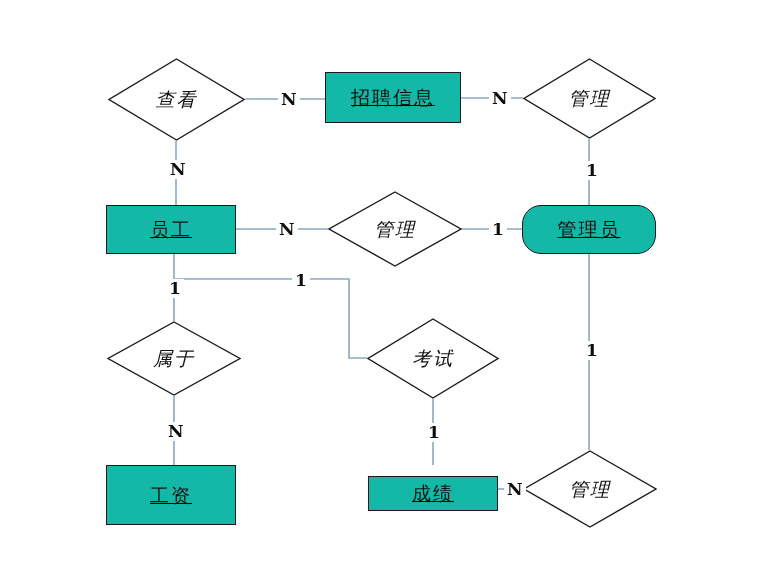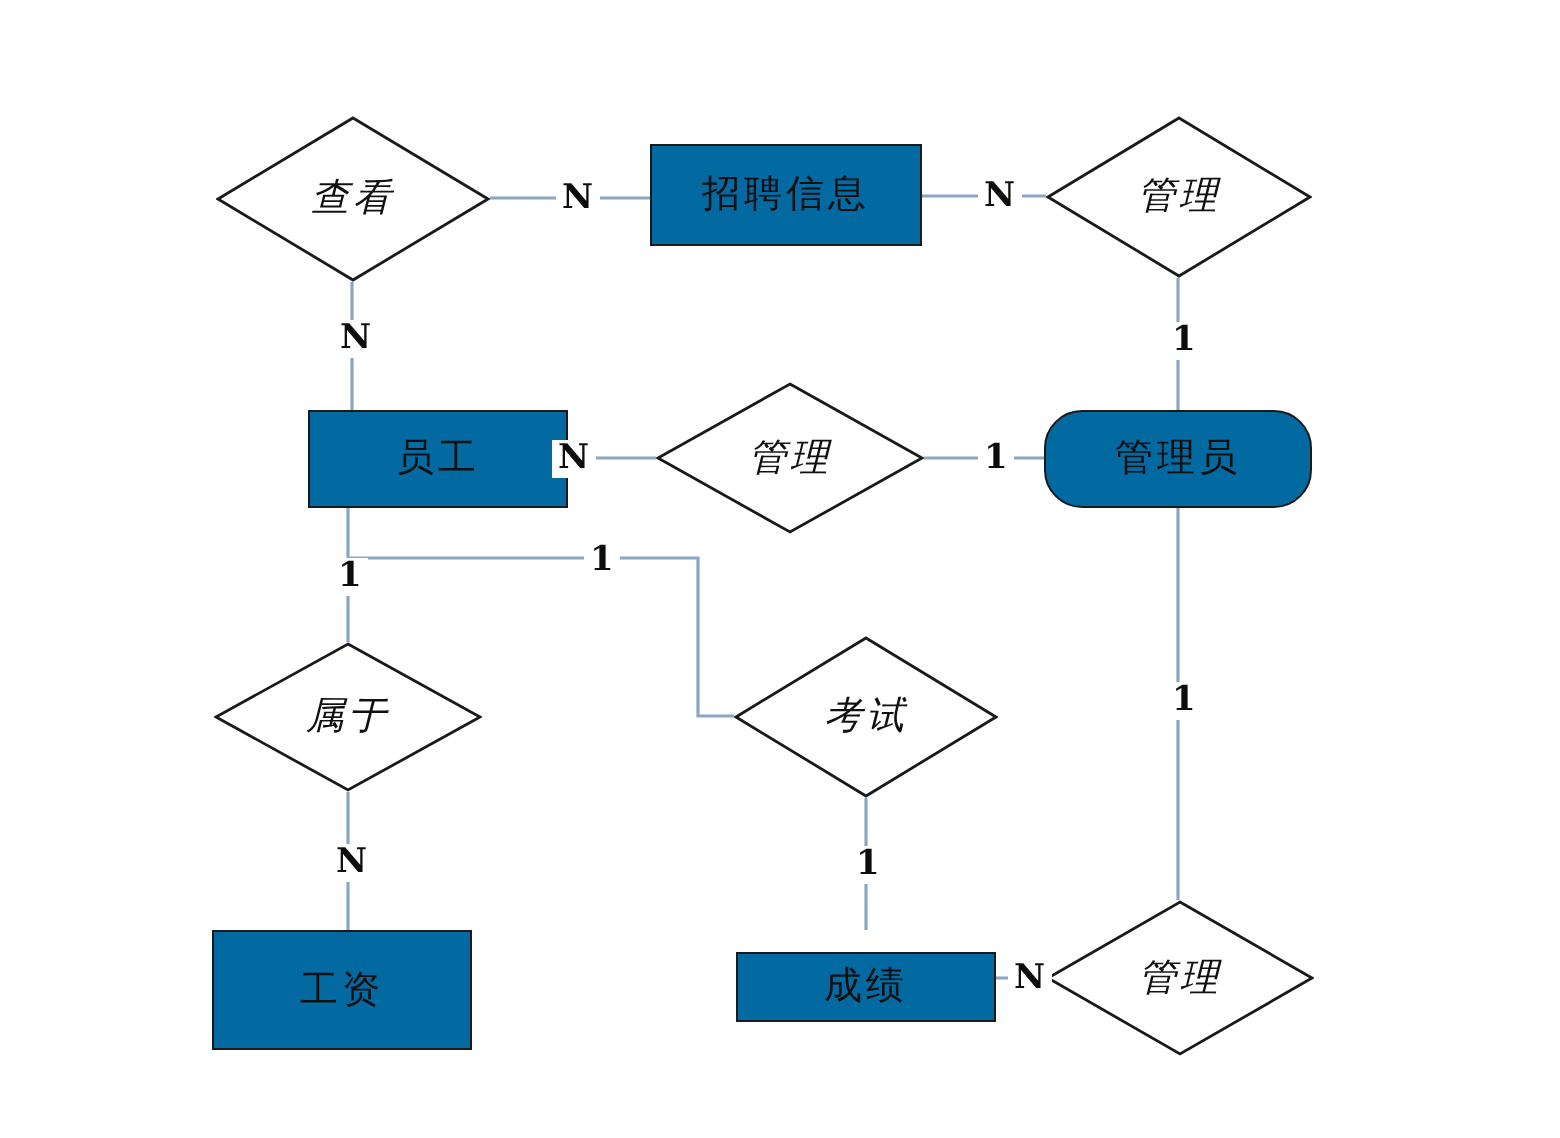--- a/index.html
+++ b/index.html
@@ -24,21 +24,22 @@
   }
   .node {
     position: absolute;
     box-sizing: border-box;
     display: flex;
     align-items: center;
     justify-content: center;
   }
   .entity {
     border: 1.6px solid #1a1a1a;
-    background: #0369a1;
+    background: #14b8a6;
+    text-decoration: underline;
   }
   .entity .node-label {
     font-size: 19px;
     color: #101010;
     letter-spacing: 2px;
     line-height: 1;
     white-space: nowrap;
   }
   .relationship {
     background: transparent;
@@ -90,21 +91,21 @@
       <polyline points="174,279 349,279 349,358 367,358" fill="none" stroke="#8aa6c0" stroke-width="1.6"></polyline>
       <polyline points="433,399 433,465" fill="none" stroke="#8aa6c0" stroke-width="1.6"></polyline>
       <polyline points="589,254 589,450" fill="none" stroke="#8aa6c0" stroke-width="1.6"></polyline>
       <polyline points="498,489 523,489" fill="none" stroke="#8aa6c0" stroke-width="1.6"></polyline>
     </svg>
 
   <div id="nodes">
       <div class="node entity" style="left: 325px; top: 72px; width: 136px; height: 51px;">
         <span class="node-label">招聘信息</span>
       </div>
-      <div class="node entity" style="left: 106px; top: 205px; width: 130px; height: 49px; margin-left: 48px;">
+      <div class="node entity" style="left: 106px; top: 205px; width: 130px; height: 49px;">
         <span class="node-label">员工</span>
       </div>
       <div class="node entity" style="left: 522px; top: 205px; width: 134px; height: 49px; border-radius: 19px;">
         <span class="node-label">管理员</span>
       </div>
       <div class="node entity" style="left: 106px; top: 465px; width: 130px; height: 60px;">
         <span class="node-label">工资</span>
       </div>
       <div class="node entity" style="left: 368px; top: 476px; width: 130px; height: 35px;">
         <span class="node-label">成绩</span>

